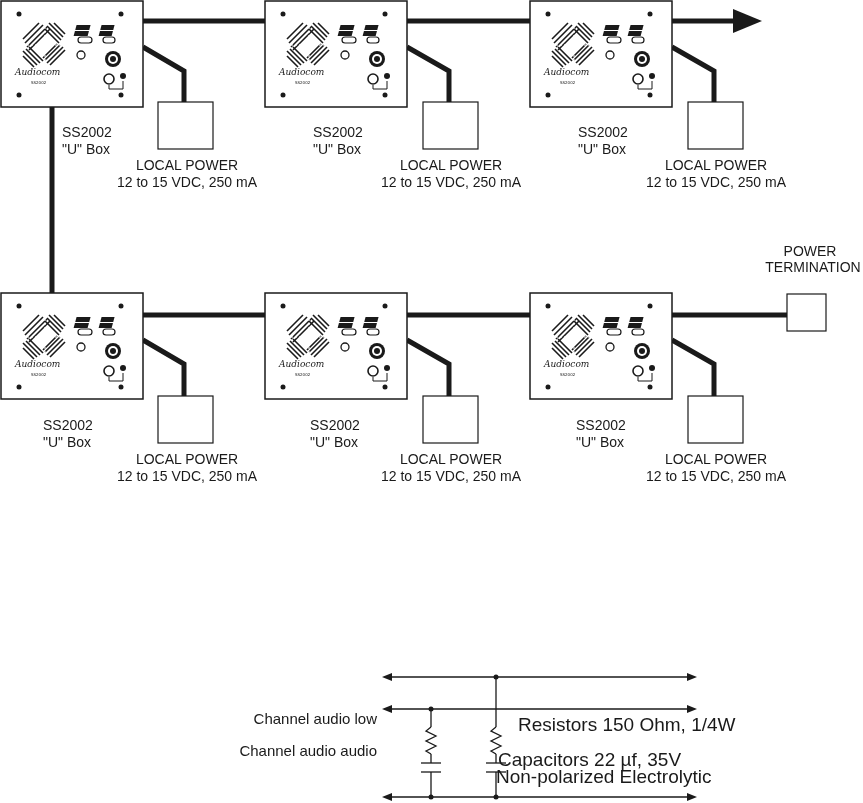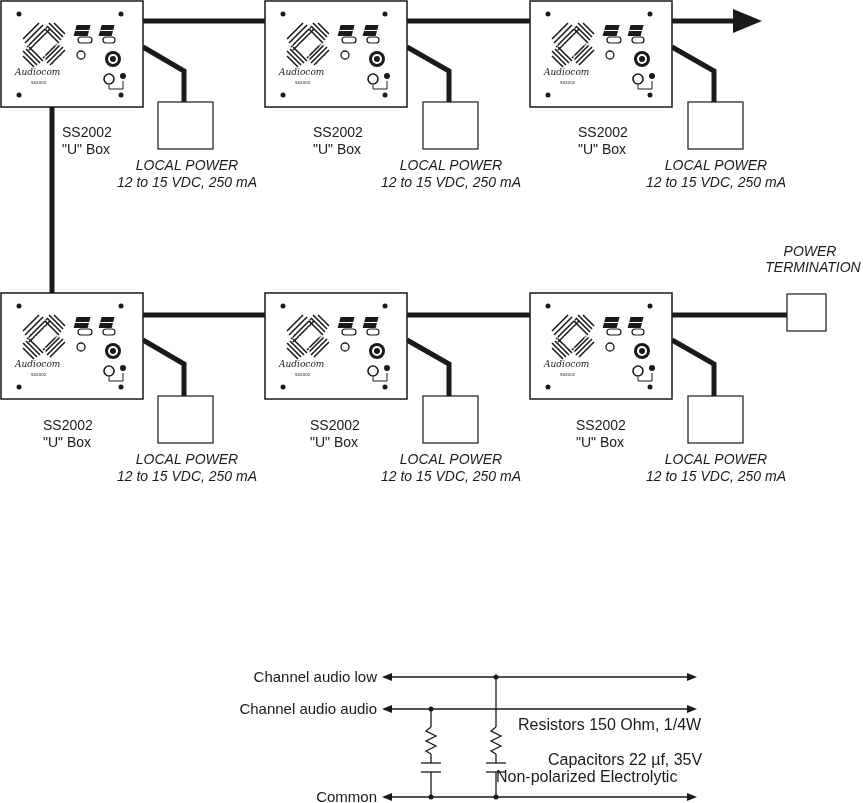--- a/index.html
+++ b/index.html
@@ -1,22 +1,22 @@
 <!DOCTYPE html>
 <html><head>
 <meta charset="utf-8">
 <style>
   html, body { margin:0; padding:0; background:#ffffff; }
   body { width:863px; height:803px; position:relative; overflow:hidden;
          font-family:"Liberation Sans", sans-serif; color:#1a1a1a; }
   svg { position:absolute; left:0; top:0; }
   .lbl { position:absolute; font-size:14px; line-height:16px; white-space:nowrap; color:#1a1a1a; }
-  .lbl-c { text-align:center;font-style:italic; }
-  .sch { position:absolute; font-size:15px; line-height:17px; white-space:nowrap; }
-  .sch-note { position:absolute; font-size:16px; line-height:17px; white-space:nowrap; }
+  .lbl-c { text-align:center; }
+  .sch { position:absolute; font-size:15px; line-height:17px; white-space:nowrap;margin-top:42px; }
+  .sch-note { position:absolute; font-size:19px; line-height:17px; white-space:nowrap; }
 </style>
 </head>
 <body>
 
 <svg width="863" height="803" viewBox="0 0 863 803">
   <defs>
     <g id="panel">
       <rect x="0" y="0" width="142" height="106" fill="#fff" stroke="#1a1a1a" stroke-width="1.5"></rect>
       <circle cx="18" cy="13" r="2.5" fill="#1a1a1a"></circle>
       <circle cx="120" cy="13" r="2.5" fill="#1a1a1a"></circle>
@@ -164,14 +164,14 @@
 
 <div class="lbl" style="left:576px;top:417px">SS2002</div>
 <div class="lbl" style="left:576px;top:434px">"U" Box</div>
 <div class="lbl lbl-c" style="left:631px;top:451px;width:170px">LOCAL POWER</div>
 <div class="lbl lbl-c" style="left:631px;top:468px;width:170px">12 to 15 VDC, 250 mA</div>
 
 <div class="sch" style="right:486px;top:668px">Channel audio low</div>
 <div class="sch" style="right:486px;top:700px">Channel audio audio</div>
 <div class="sch" style="right:486px;top:788px">Common</div>
 <div class="sch-note" style="left:518px;top:716px">Resistors 150 Ohm, 1/4W</div>
-<div class="sch-note" style="left:548px;top:751px">Capacitors 22 µf, 35V</div>
+<div class="sch-note" style="left:498px;top:751px">Capacitors 22 µf, 35V</div>
 <div class="sch-note" style="left:496px;top:768px">Non-polarized Electrolytic</div>
 
 </body></html>

